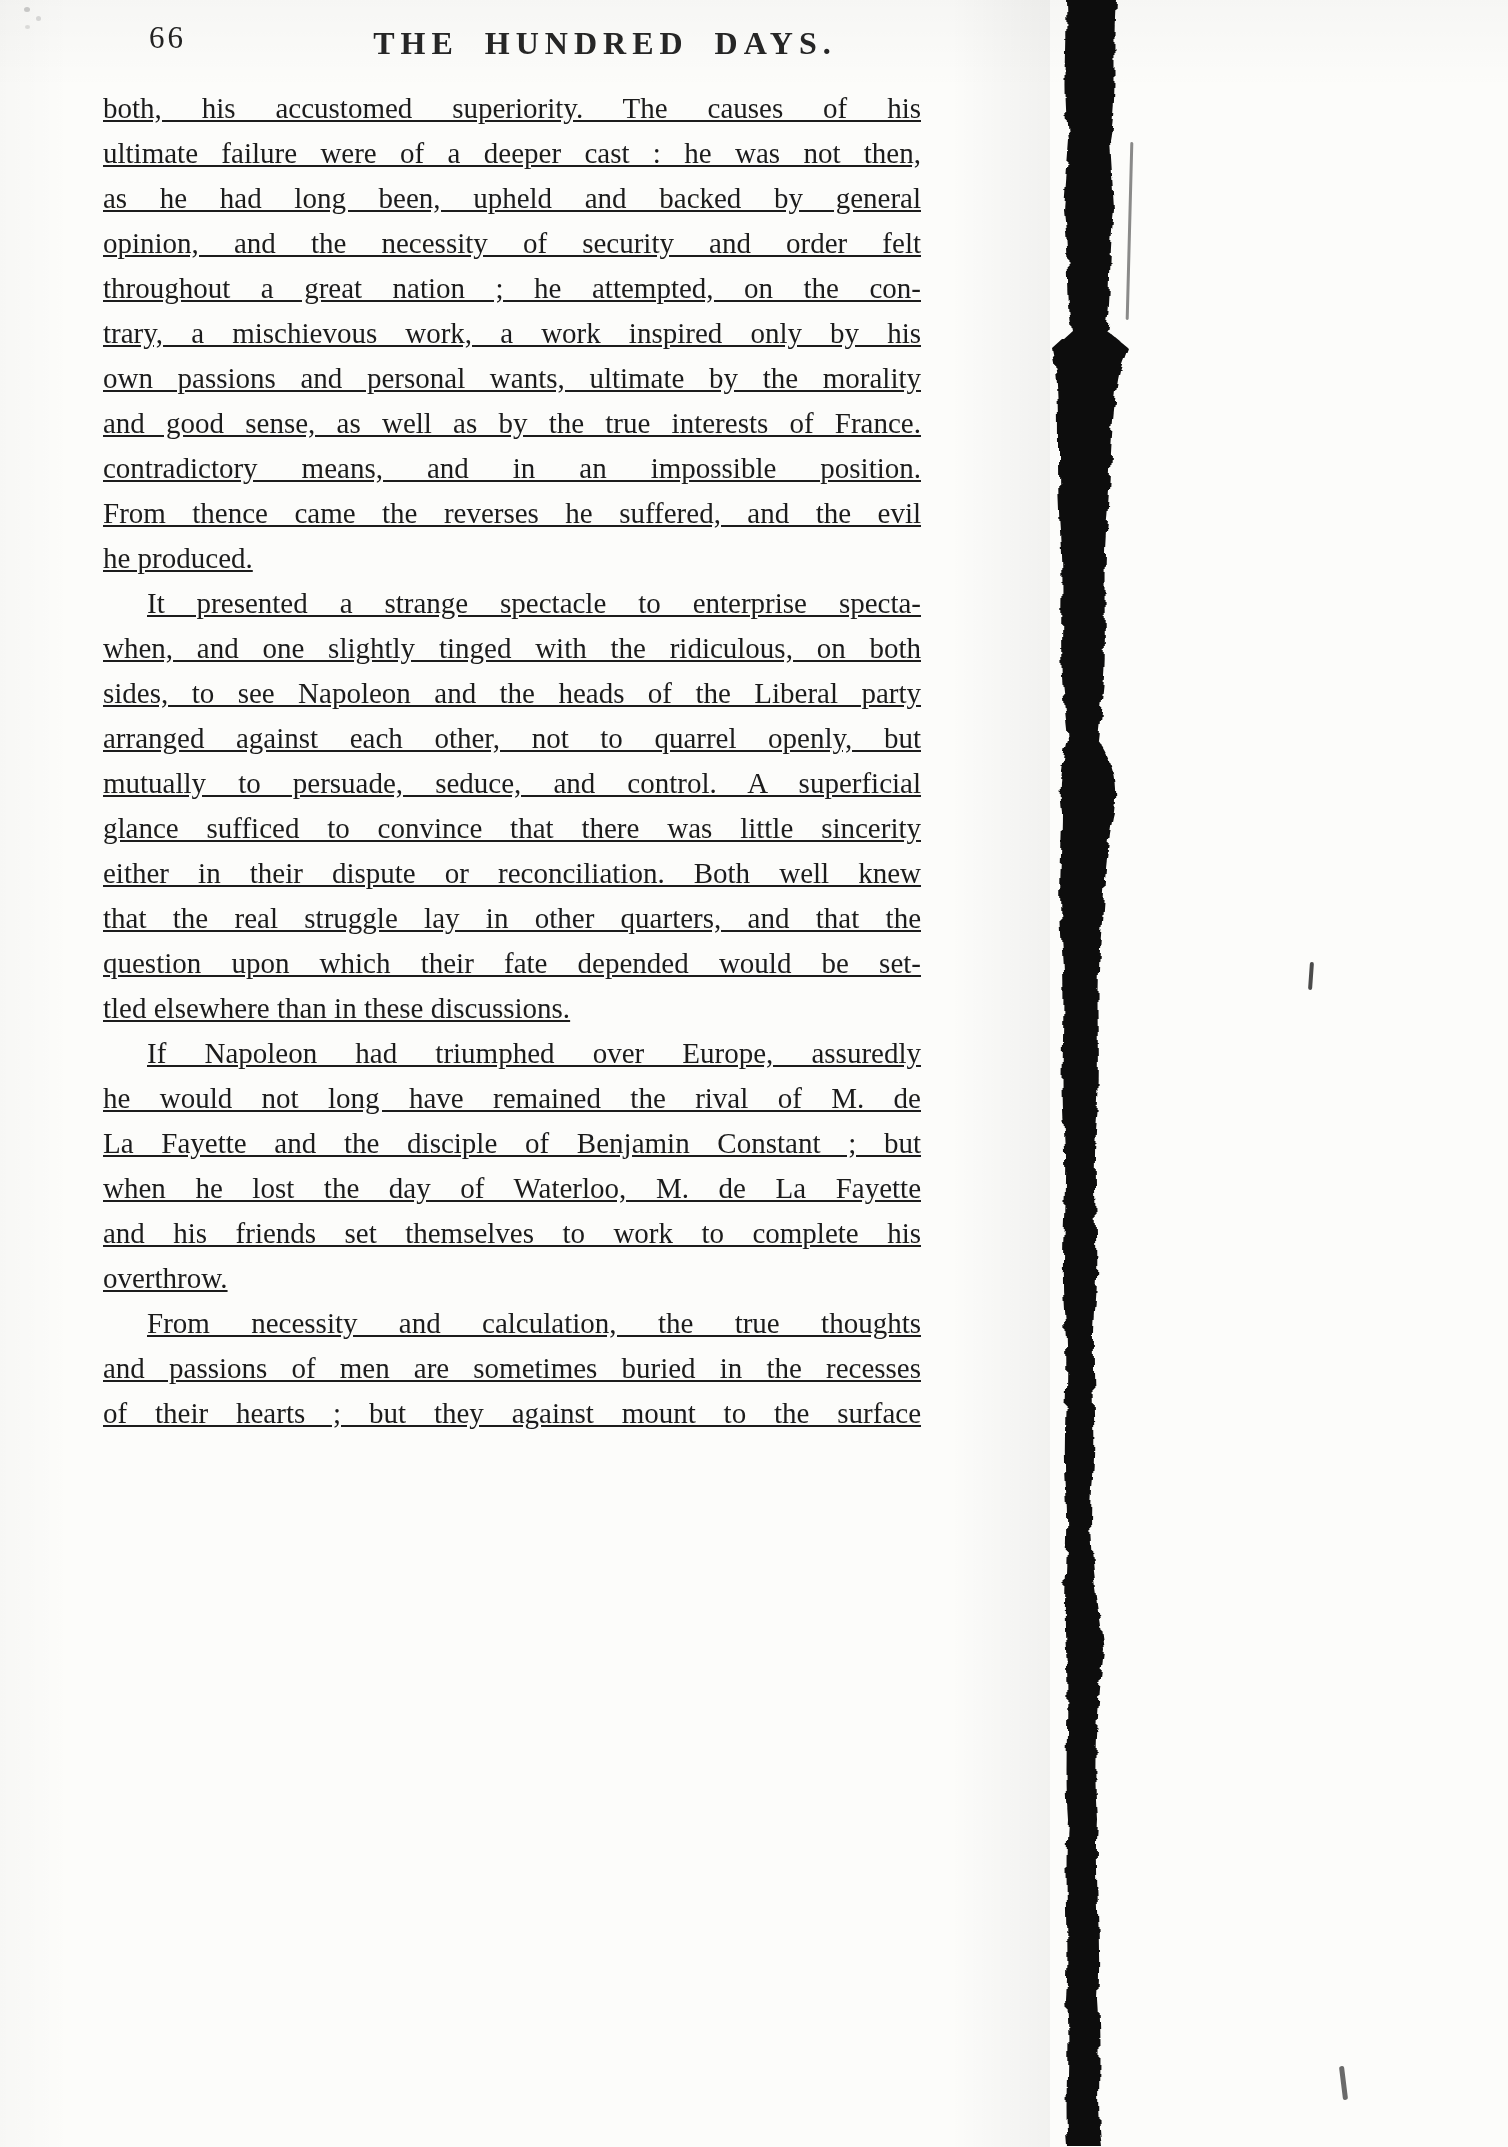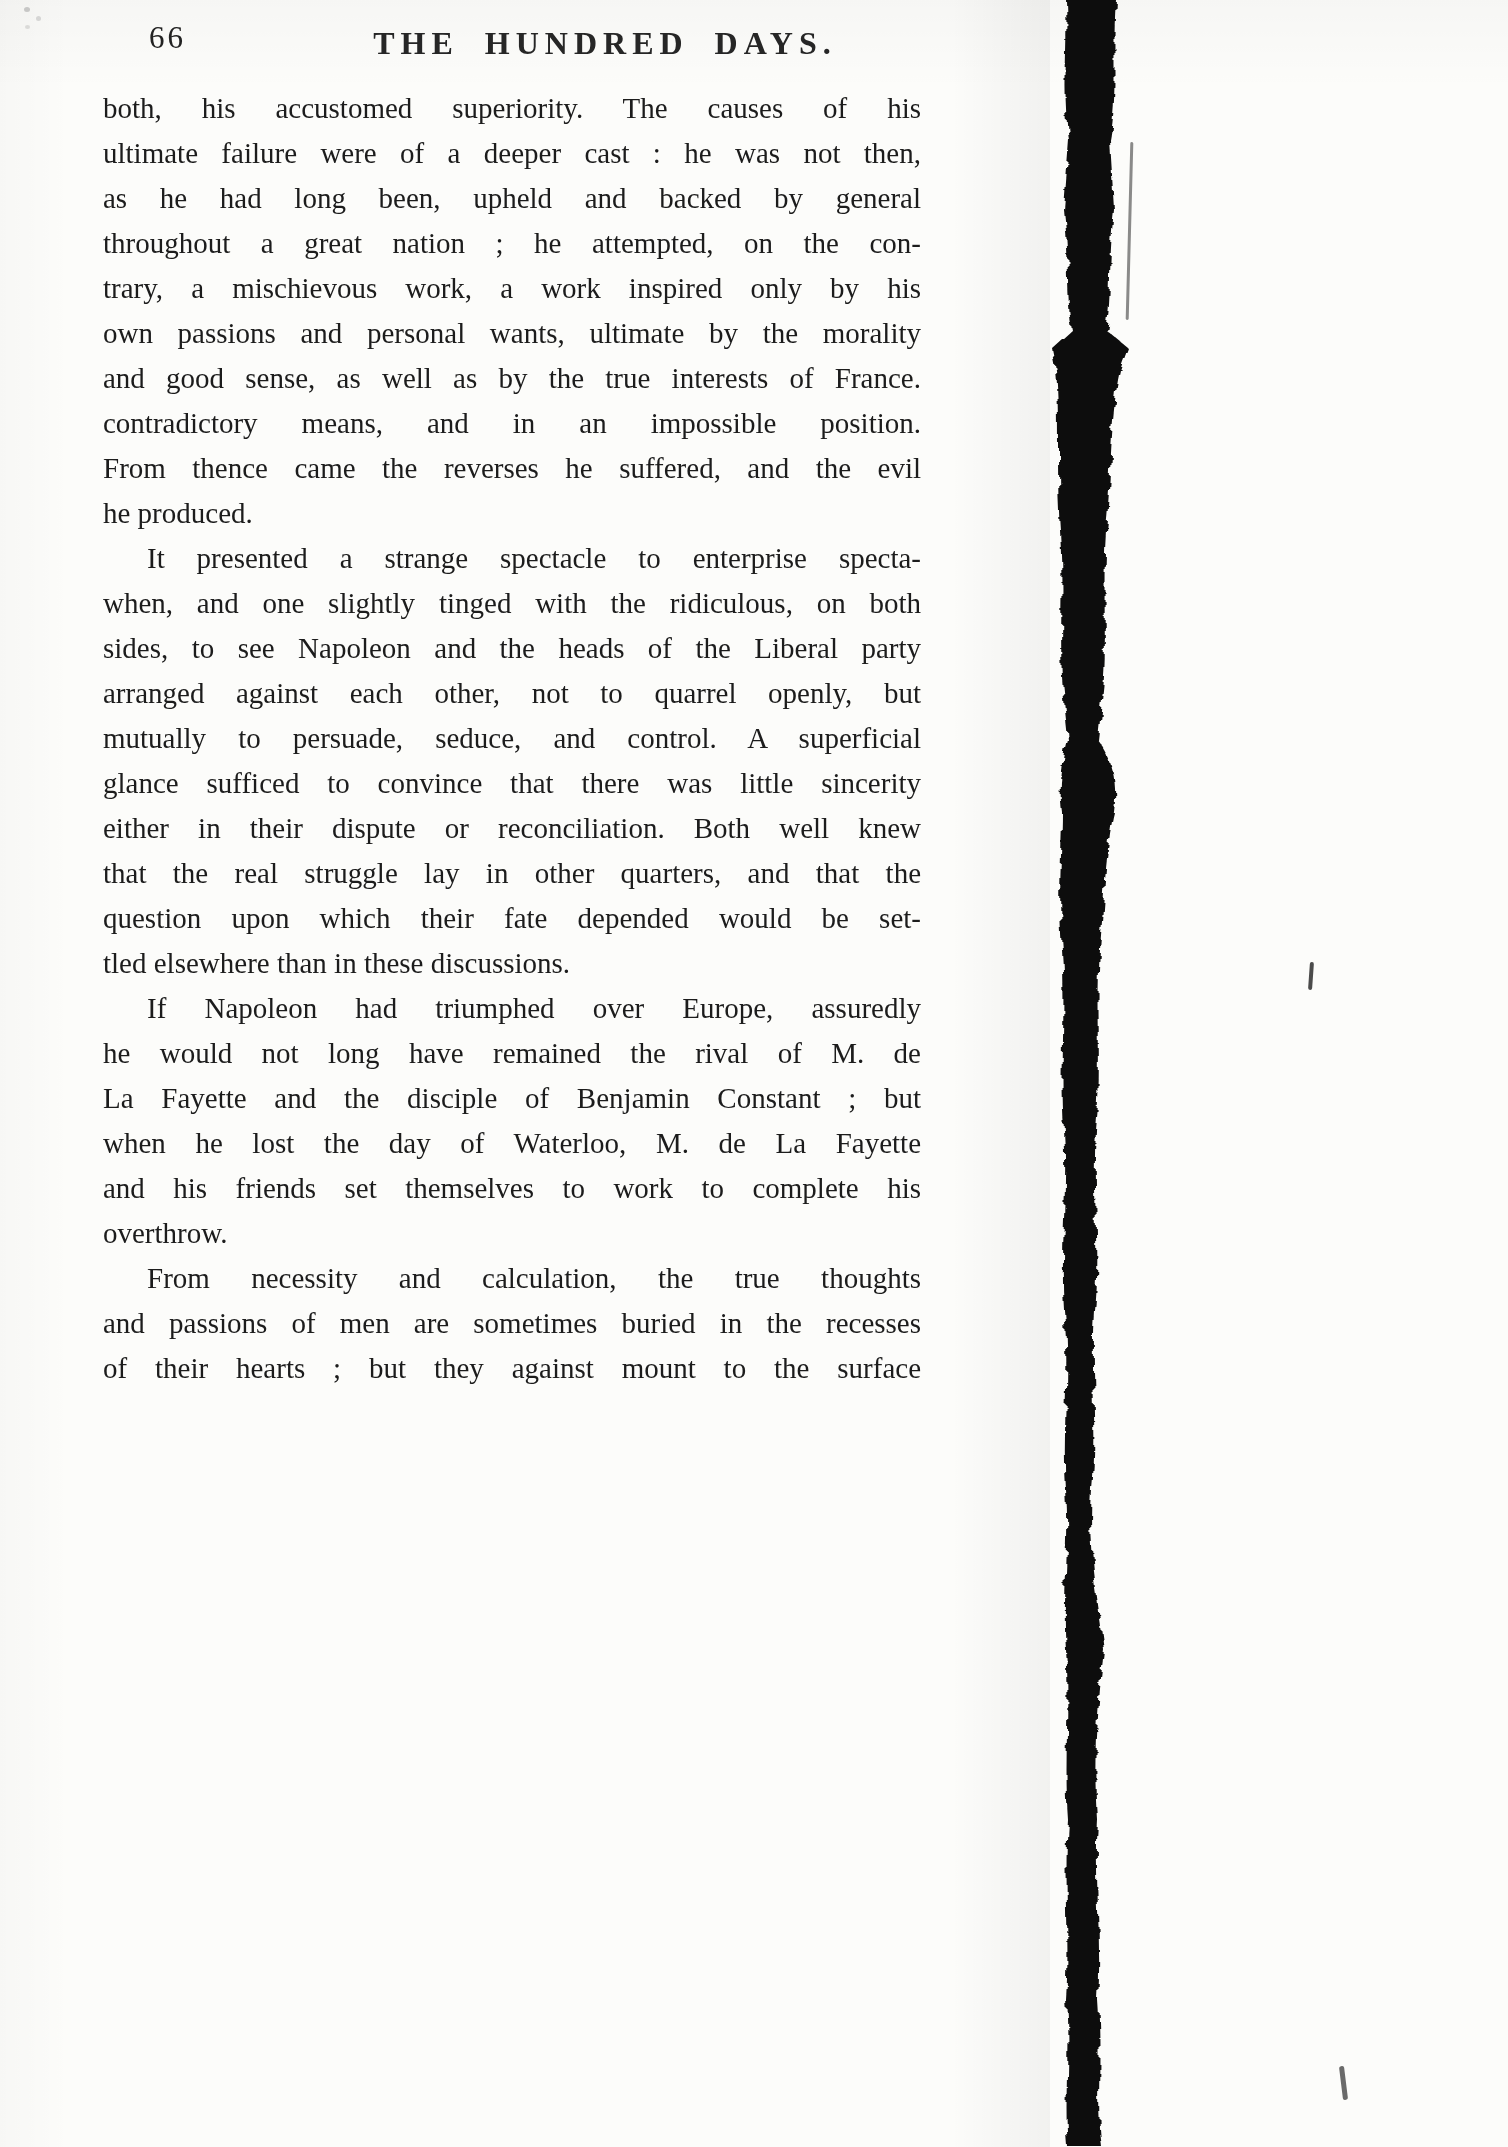--- a/index.html
+++ b/index.html
@@ -61,20 +61,21 @@
     color: #1c1c1c;
   }
   .para { margin: 0; padding: 0; }
   .line {
     height: 45px;
     line-height: 45px;
     text-align: justify;
     text-align-last: justify;
     overflow: hidden;
     white-space: normal;
+    text-decoration: underline;
   }
   .line.lastline {
     text-align-last: left;
   }
   .line.first-indent {
     text-indent: 44px;
   }
 
   
   .gutter-shade {
@@ -123,20 +124,21 @@
   <header class="running-head">
     <span class="page-number">66</span>
     <span class="running-title">THE HUNDRED DAYS.</span>
   </header>
 
   <main class="text-block" id="body-text">
       <div class="para">
         <div class="line">both, his accustomed superiority.  The causes of his</div>
         <div class="line">ultimate failure were of a deeper cast : he was not then,</div>
         <div class="line">as he had long been, upheld and backed by general</div>
+        <div class="line">opinion, and the necessity of security and order felt</div>
         <div class="line">throughout a great nation ; he attempted, on the con-</div>
         <div class="line">trary, a mischievous work, a work inspired only by his</div>
         <div class="line">own passions and personal wants, ultimate by the morality</div>
         <div class="line">and good sense, as well as by the true interests of France.</div>
         <div class="line">contradictory means, and in an impossible position.</div>
         <div class="line">From thence came the reverses he suffered, and the evil</div>
         <div class="line lastline">he produced.</div>
       </div>
       <div class="para">
         <div class="line first-indent">It presented a strange spectacle to enterprise specta-</div>

